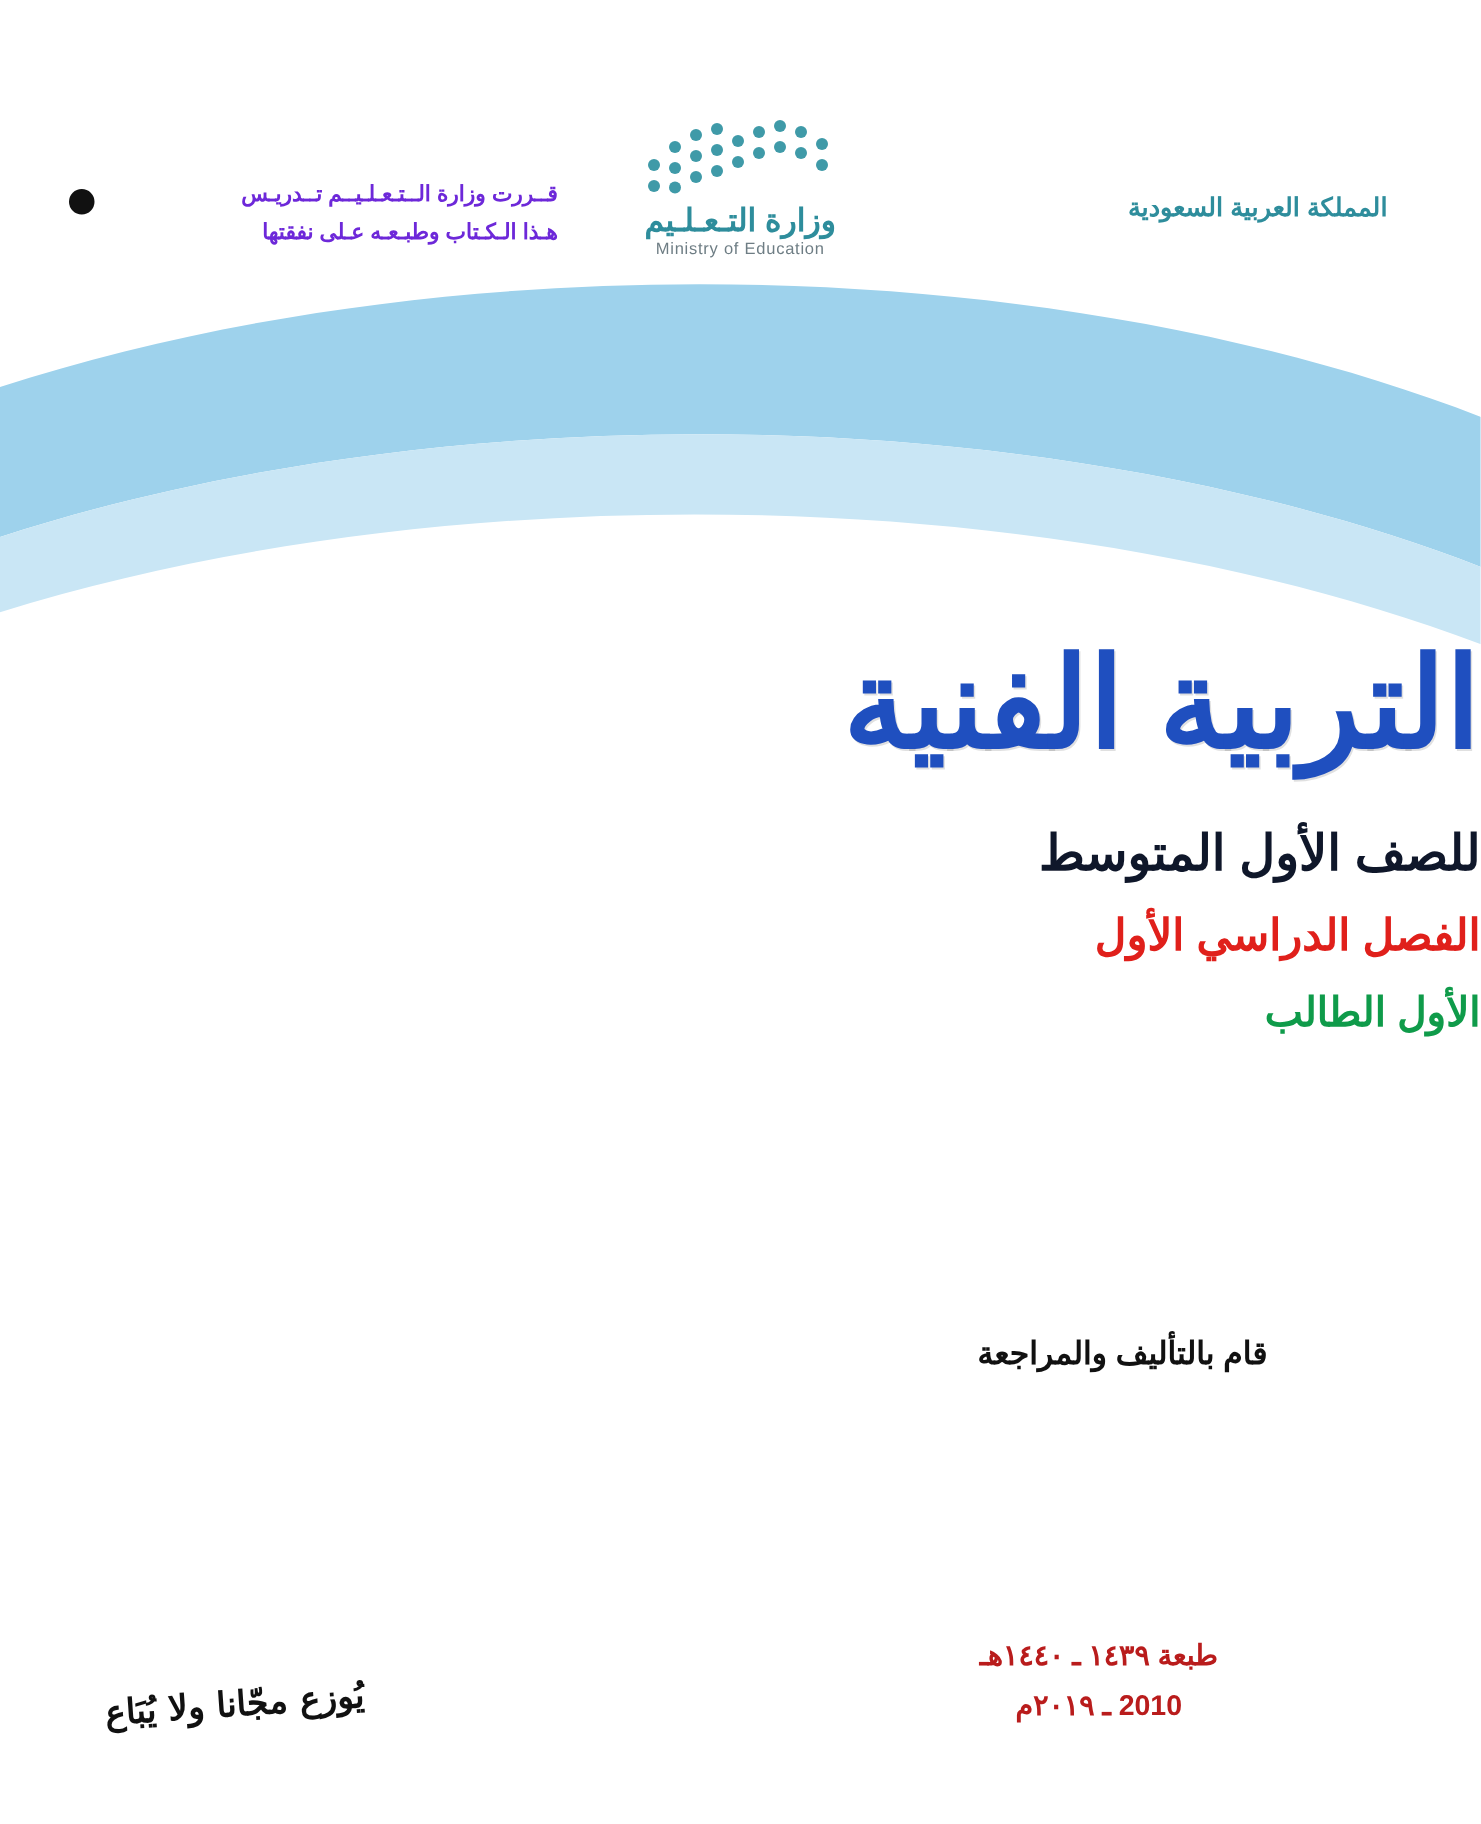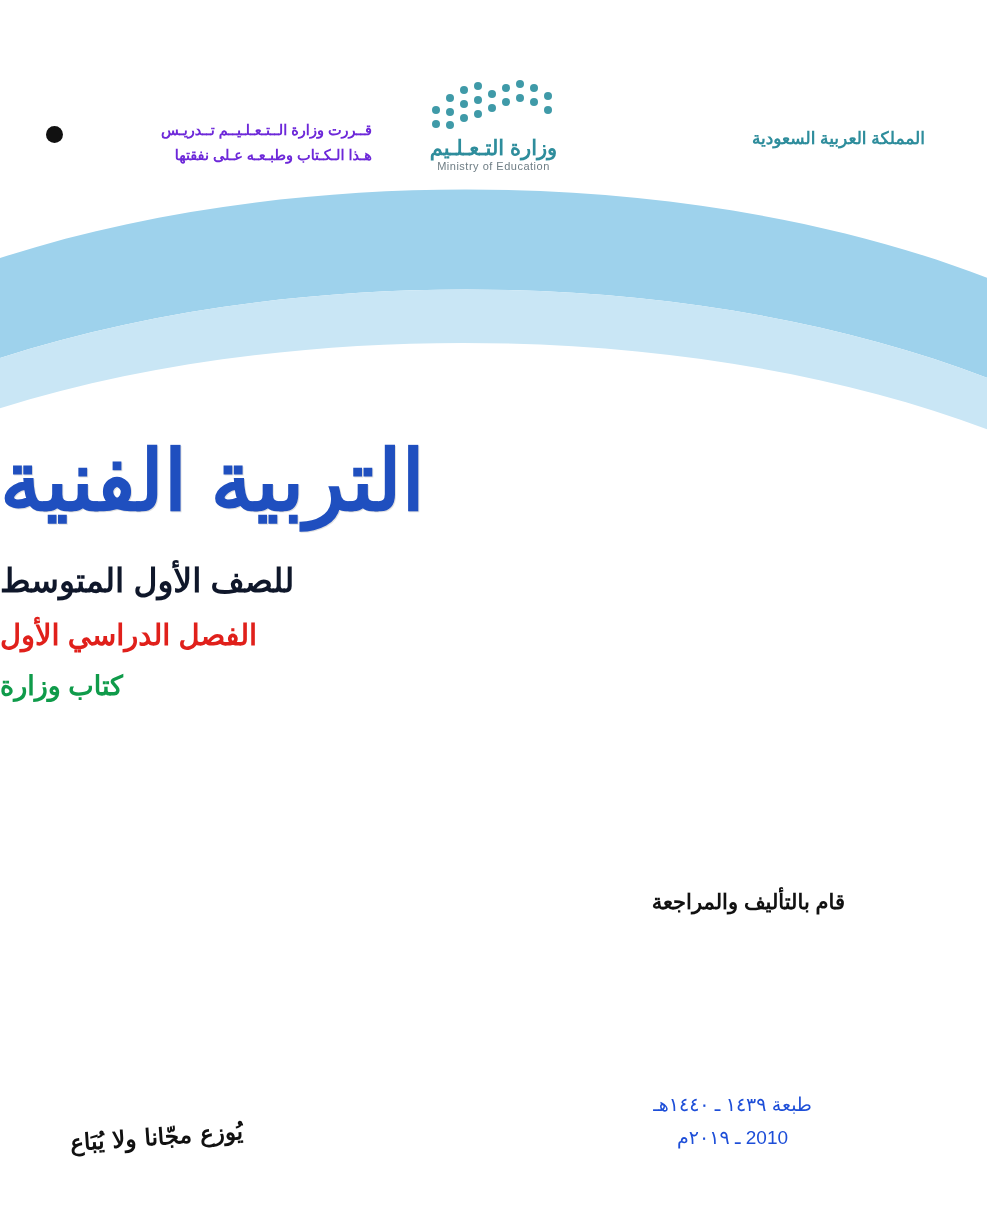--- a/index.html
+++ b/index.html
@@ -115,24 +115,24 @@
     top: 186px;
     left: -120px;
     width: 1230px;
     height: 430px;
     pointer-events: none;
   }
 
   
   .title-block {
     position: absolute;
-    top: 436px;
+    top: 424px;
     left: 0;
     width: 987px;
-    text-align: left;
+    text-align: right;
     direction: rtl;
   }
   .main-title {
     color: #1f4fbf;
     font-size: 84px;
     font-weight: bold;
     line-height: 1.08;
     letter-spacing: -1px;
     text-shadow: 1px 1px 0 rgba(0,0,0,0.12);
   }
@@ -176,23 +176,23 @@
     letter-spacing: 0.3px;
   }
 
   
   .edition {
     position: absolute;
     bottom: 62px;
     right: 175px;
     direction: rtl;
     text-align: center;
-    color: #1d4ed8;
+    color: #b91c1c;
     font-size: 19px;
-    font-weight: normal;
+    font-weight: bold;
     line-height: 1.7;
     letter-spacing: 0.5px;
   }
   .free-note {
     position: absolute;
     bottom: 66px;
     left: 70px;
     direction: rtl;
     color: #111111;
     font-size: 23px;
@@ -249,21 +249,21 @@
       <div class="approval-line">قــررت وزارة الــتـعـلـيــم تــدريـس</div>
       <div class="approval-line">هـذا الـكـتاب وطبـعـه عـلى نفقتها</div>
     </div>
 
   </div>
 
   <div class="title-block">
     <div class="main-title">التربية الفنية</div>
     <div class="subtitle-grade">للصف الأول المتوسط</div>
     <div class="subtitle-term">الفصل الدراسي الأول</div>
-    <div class="subtitle-book">كتاب وزارة</div>
+    <div class="subtitle-book">الأول الطالب</div>
   </div>
 
   <div class="authors">
     <div class="authors-line1">قام بالتأليف والمراجعة</div>
   </div>
 
   <div class="edition">
     <div>طبعة ١٤٣٩ ـ ١٤٤٠هـ</div>
     <div>2010 ـ ٢٠١٩م</div>
   </div>

